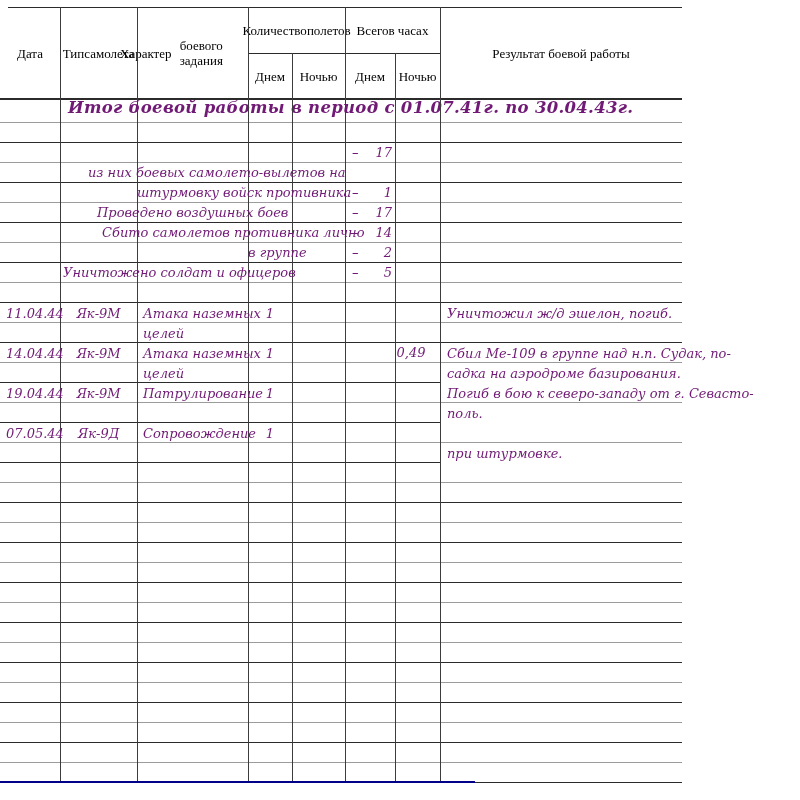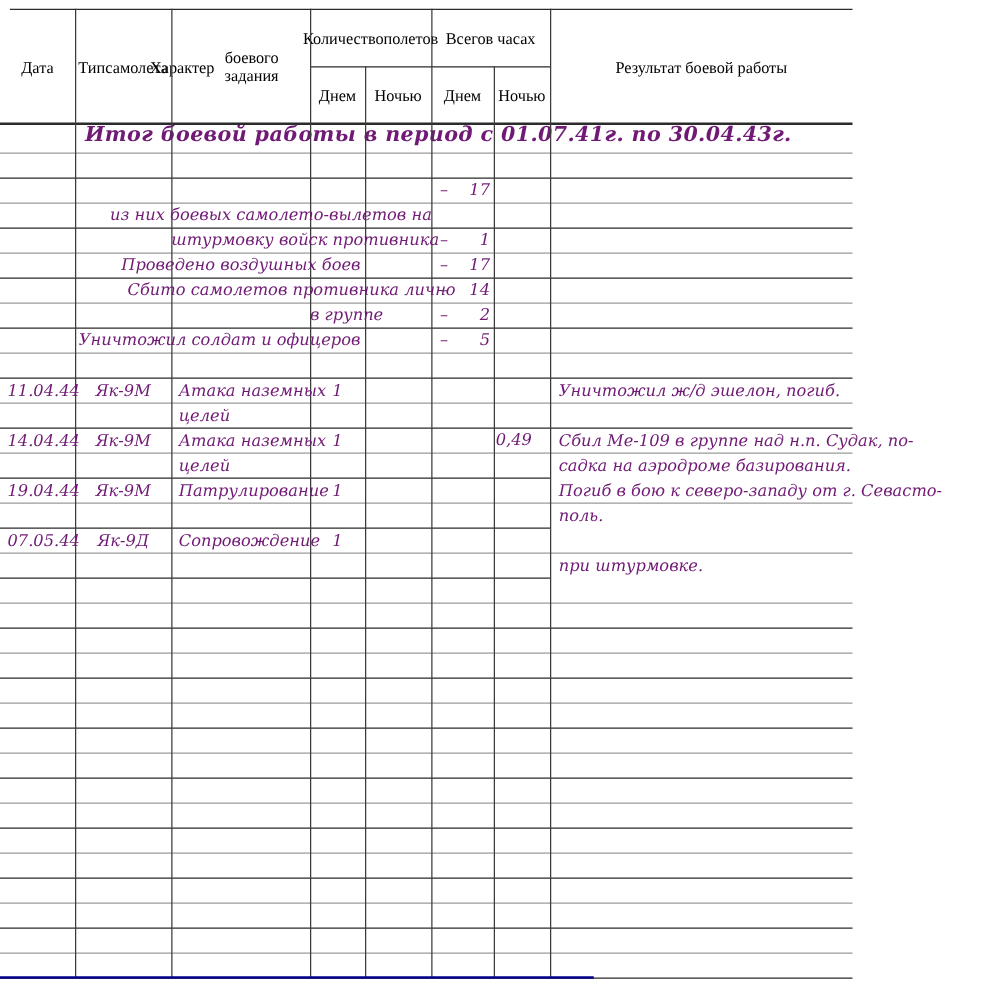--- a/index.html
+++ b/index.html
@@ -121,21 +121,21 @@
     <div class="hw" style="left: 102px; top: 225px;">Сбито самолетов противника лично</div>
     <div class="hw valbox" style="left: 352px; top: 225px; width: 40px;">
       <span>–</span>
       <span>14</span>
     </div>
     <div class="hw" style="left: 248px; top: 245px;">в группе</div>
     <div class="hw valbox" style="left: 352px; top: 245px; width: 40px;">
       <span>–</span>
       <span>2</span>
     </div>
-    <div class="hw" style="left: 63px; top: 265px;">Уничтожил солдат и офицеров</div>
+    <div class="hw" style="left: 63px; top: 265px;">Уничтожено солдат и офицеров</div>
     <div class="hw valbox" style="left: 352px; top: 265px; width: 40px;">
       <span>–</span>
       <span>5</span>
     </div>
     <div class="hw ctr" style="left: 6px; top: 306px; width: 52px;">11.04.44</div>
     <div class="hw ctr" style="left: 62px; top: 306px; width: 73px;">Як-9М</div>
     <div class="hw" style="left: 143px; top: 306px;">Атака наземных</div>
     <div class="hw" style="left: 143px; top: 326px;">целей</div>
     <div class="hw ctr" style="left: 248px; top: 306px; width: 44px;">1</div>
     <div class="hw" style="left: 447px; top: 306px;">Уничтожил ж/д эшелон, погиб.</div>

